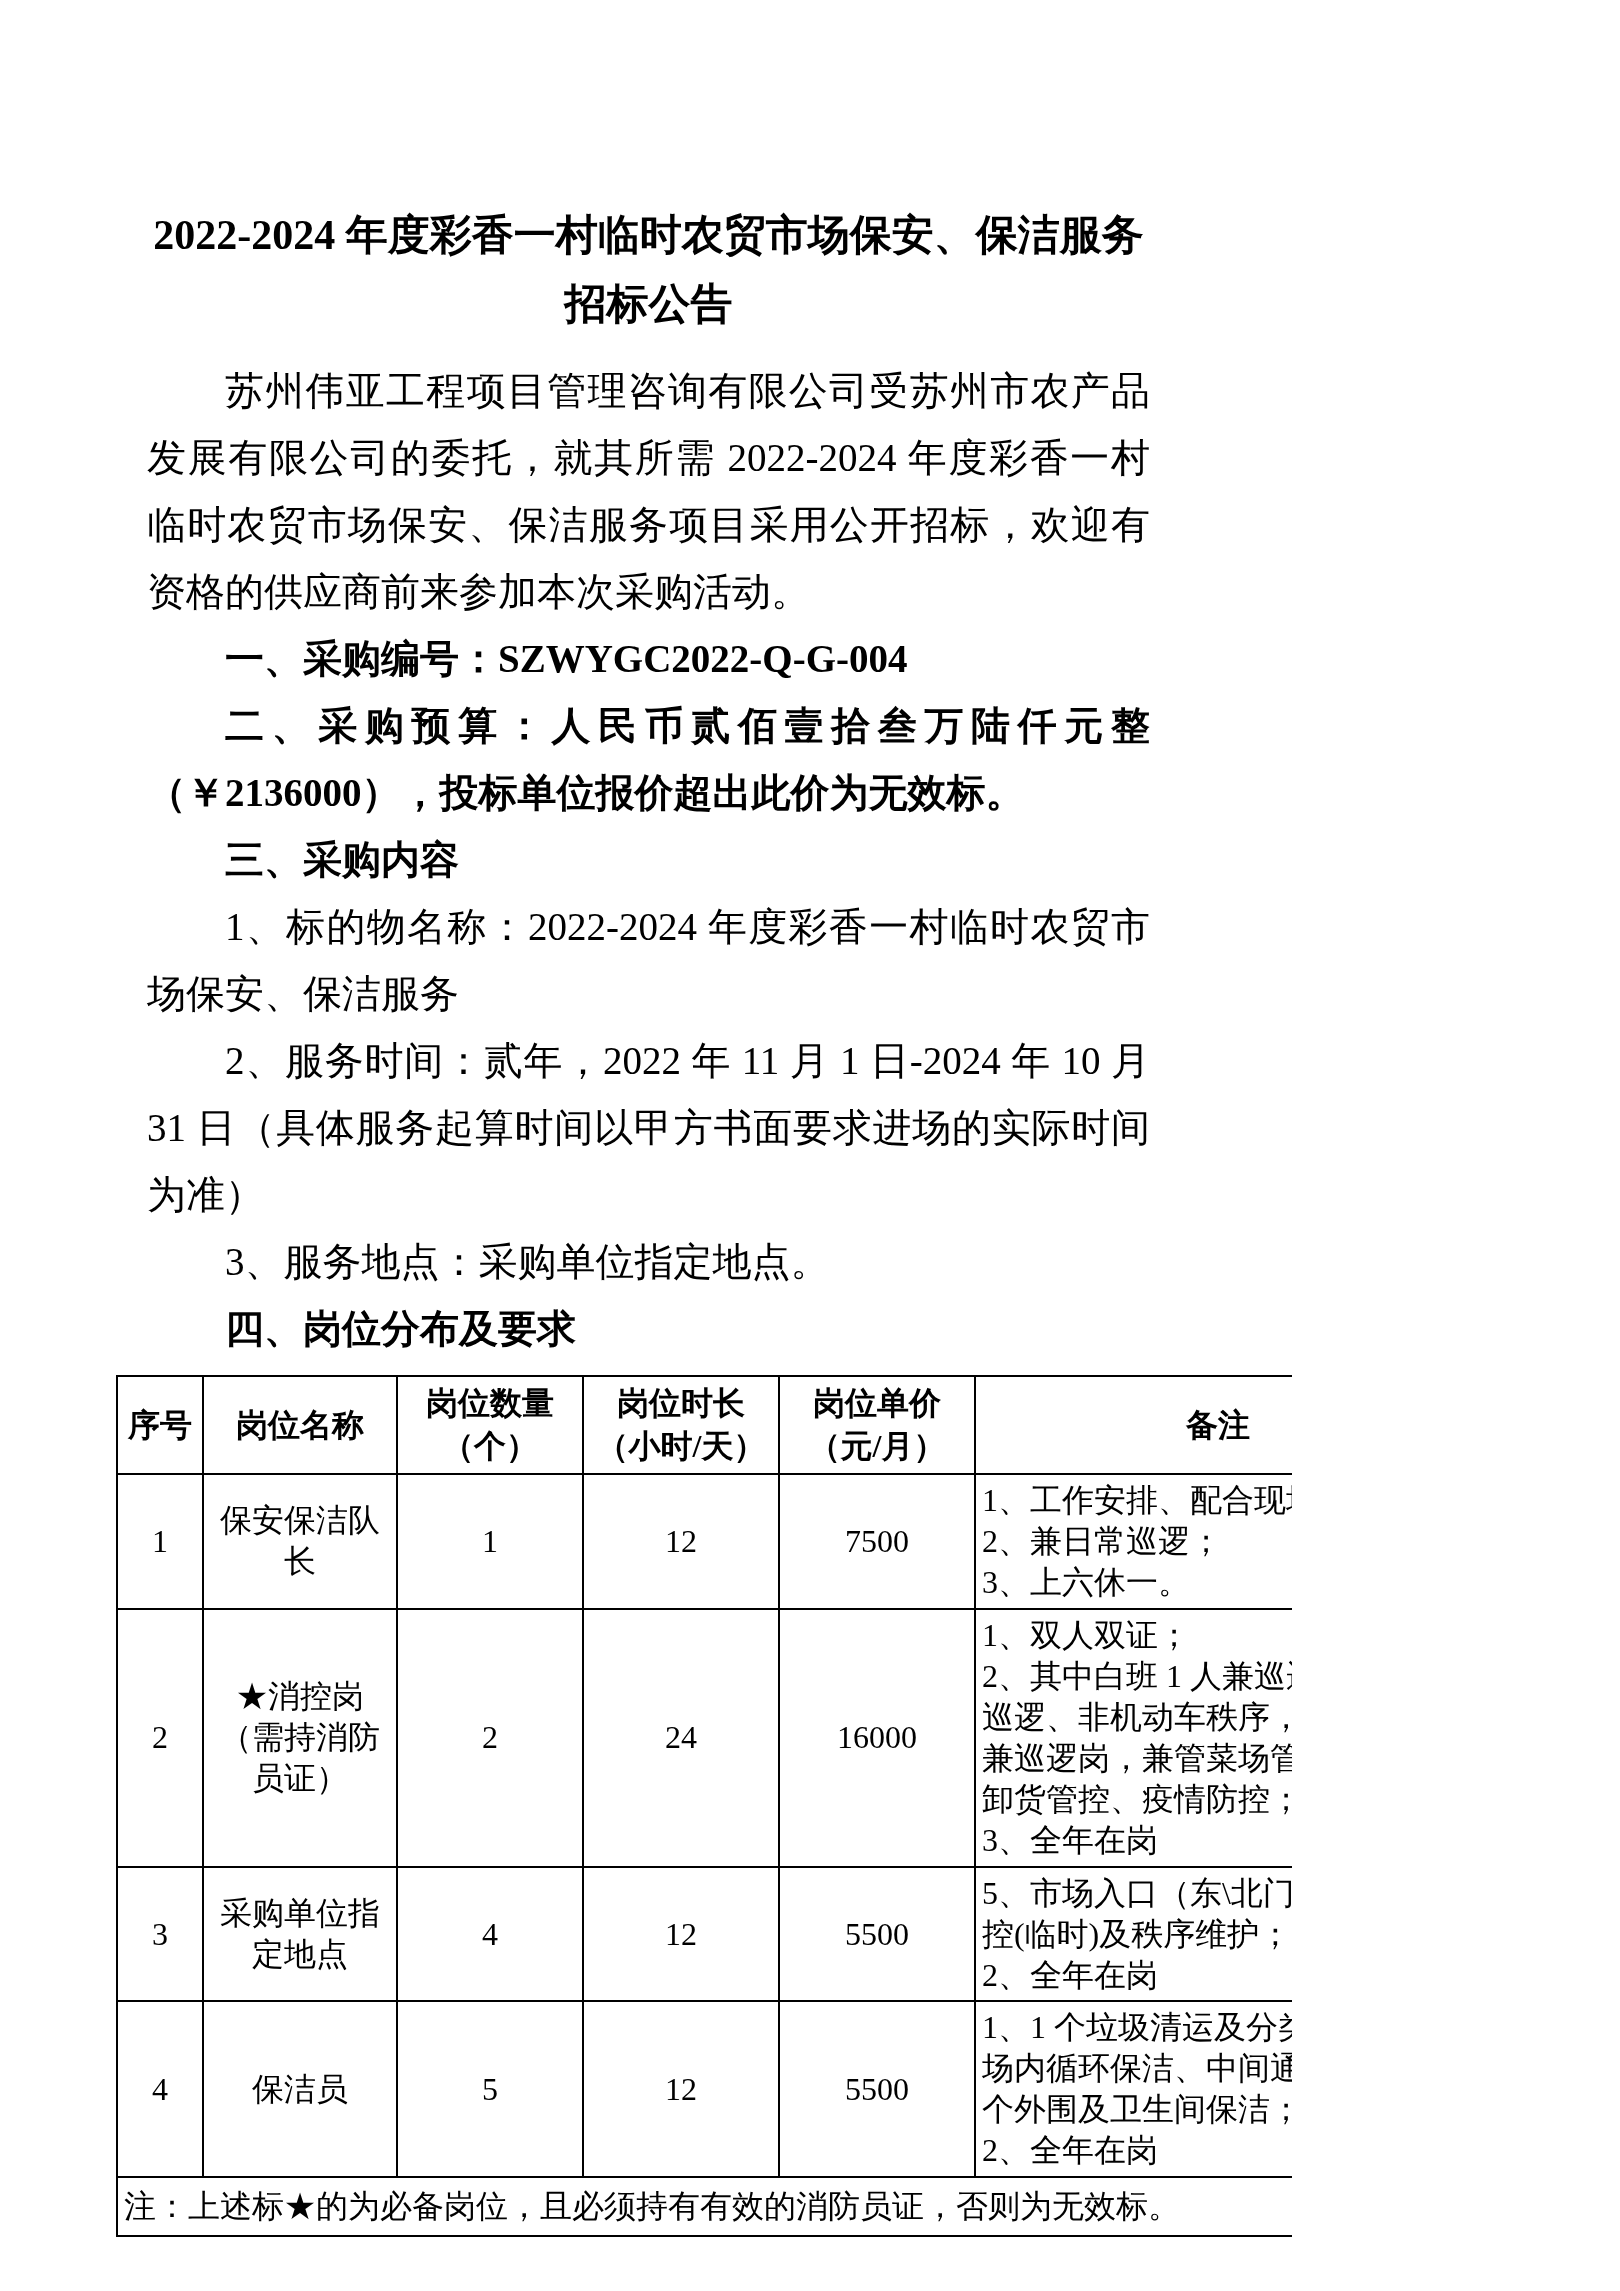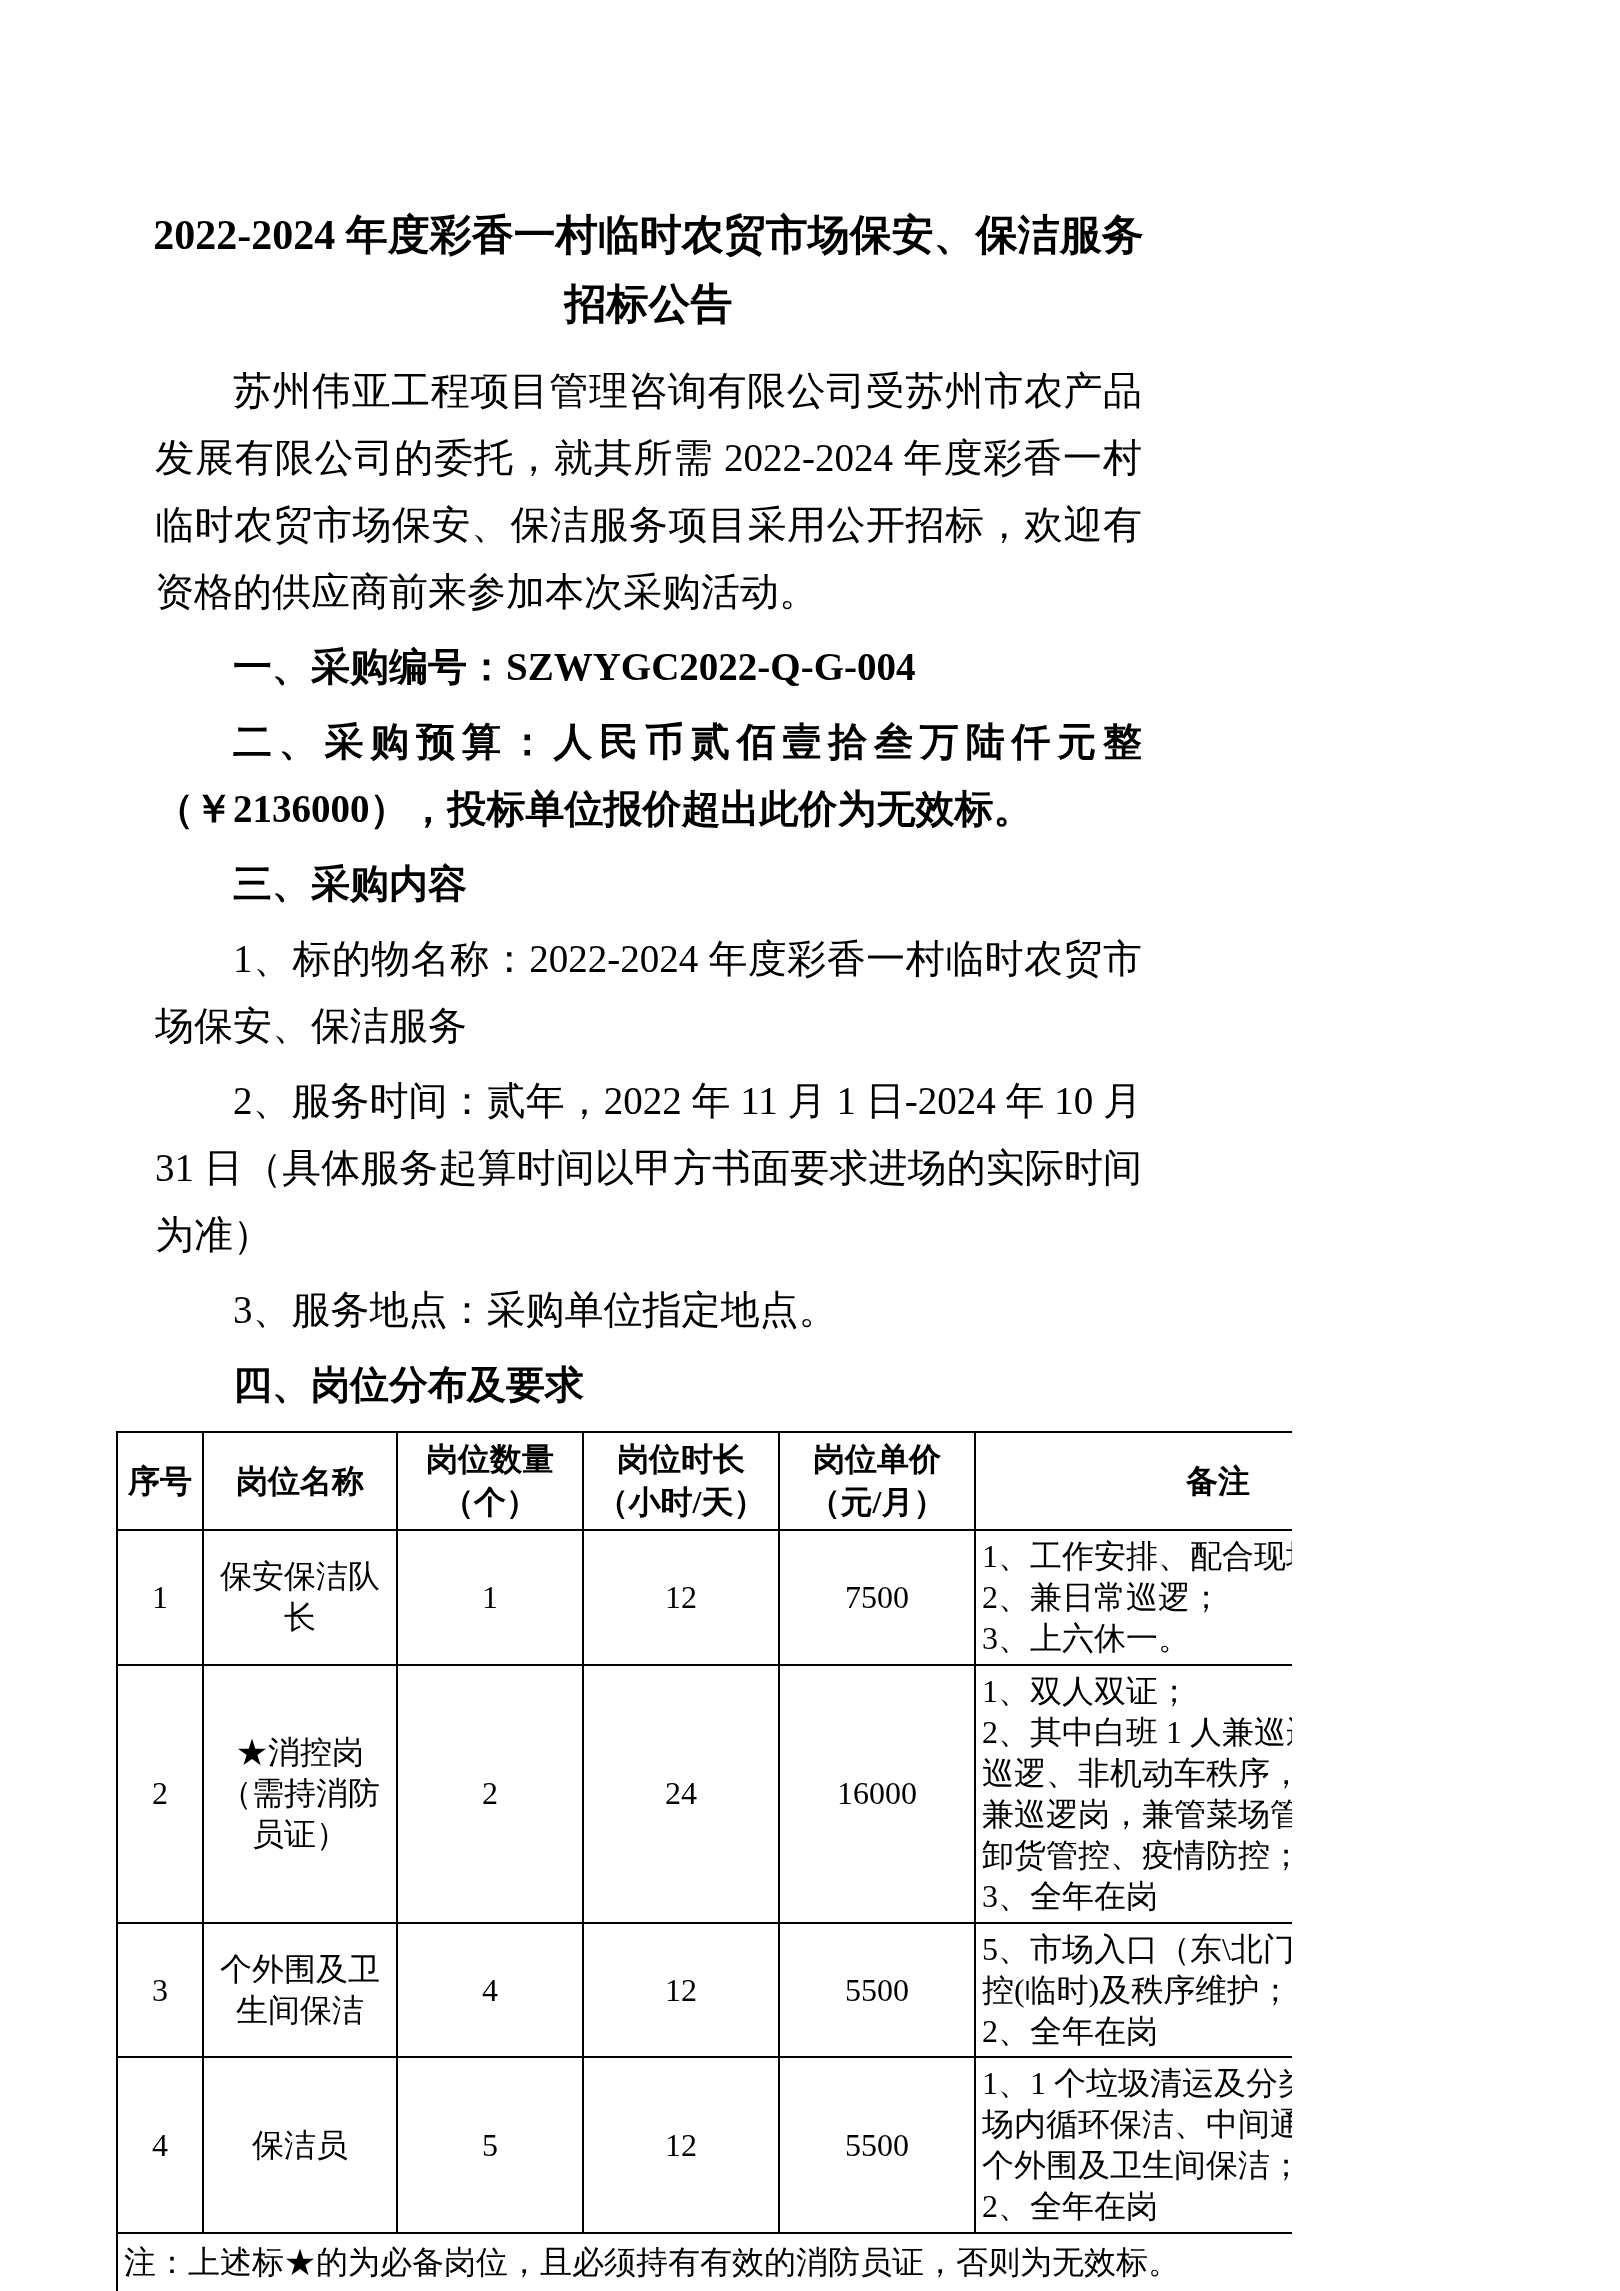--- a/index.html
+++ b/index.html
@@ -23,21 +23,21 @@
     font-size: 42px;
     font-weight: bold;
     line-height: 69px;
     margin: 0 0 17.6px 0;
   }
   .para {
     font-size: 39px;
     line-height: 67px;
     text-align: justify;
     text-indent: 2em;
-    margin: 8px;
+    margin: 0;
   }
   .bold { font-weight: bold; }
   .uline {
     text-decoration: underline;
     text-underline-offset: 9.8px;
     padding: 0 13.7px;
   }
   table.positions {
     border-collapse: collapse;
     table-layout: fixed;
@@ -141,21 +141,21 @@
 （需持消防员证）</td>
       <td class="c-center">2</td>
       <td class="c-center">24</td>
       <td class="c-center">16000</td>
       <td class="c-remark">1、双人双证；
 2、其中白班 1 人兼巡逻岗，兼管巡逻、非机动车秩序，夜班 1 人兼巡逻岗，兼管菜场管控、商户卸货管控、疫情防控；
 3、全年在岗</td>
     </tr>
     <tr>
       <td class="c-center">3</td>
-      <td class="c-center">个外围及卫生间保洁</td>
+      <td class="c-center">采购单位指定地点</td>
       <td class="c-center">4</td>
       <td class="c-center">12</td>
       <td class="c-center">5500</td>
       <td class="c-remark">5、市场入口（东\北门）疫情防控(临时)及秩序维护；
 2、全年在岗</td>
     </tr>
     <tr>
       <td class="c-center">4</td>
       <td class="c-center">保洁员</td>
       <td class="c-center">5</td>

